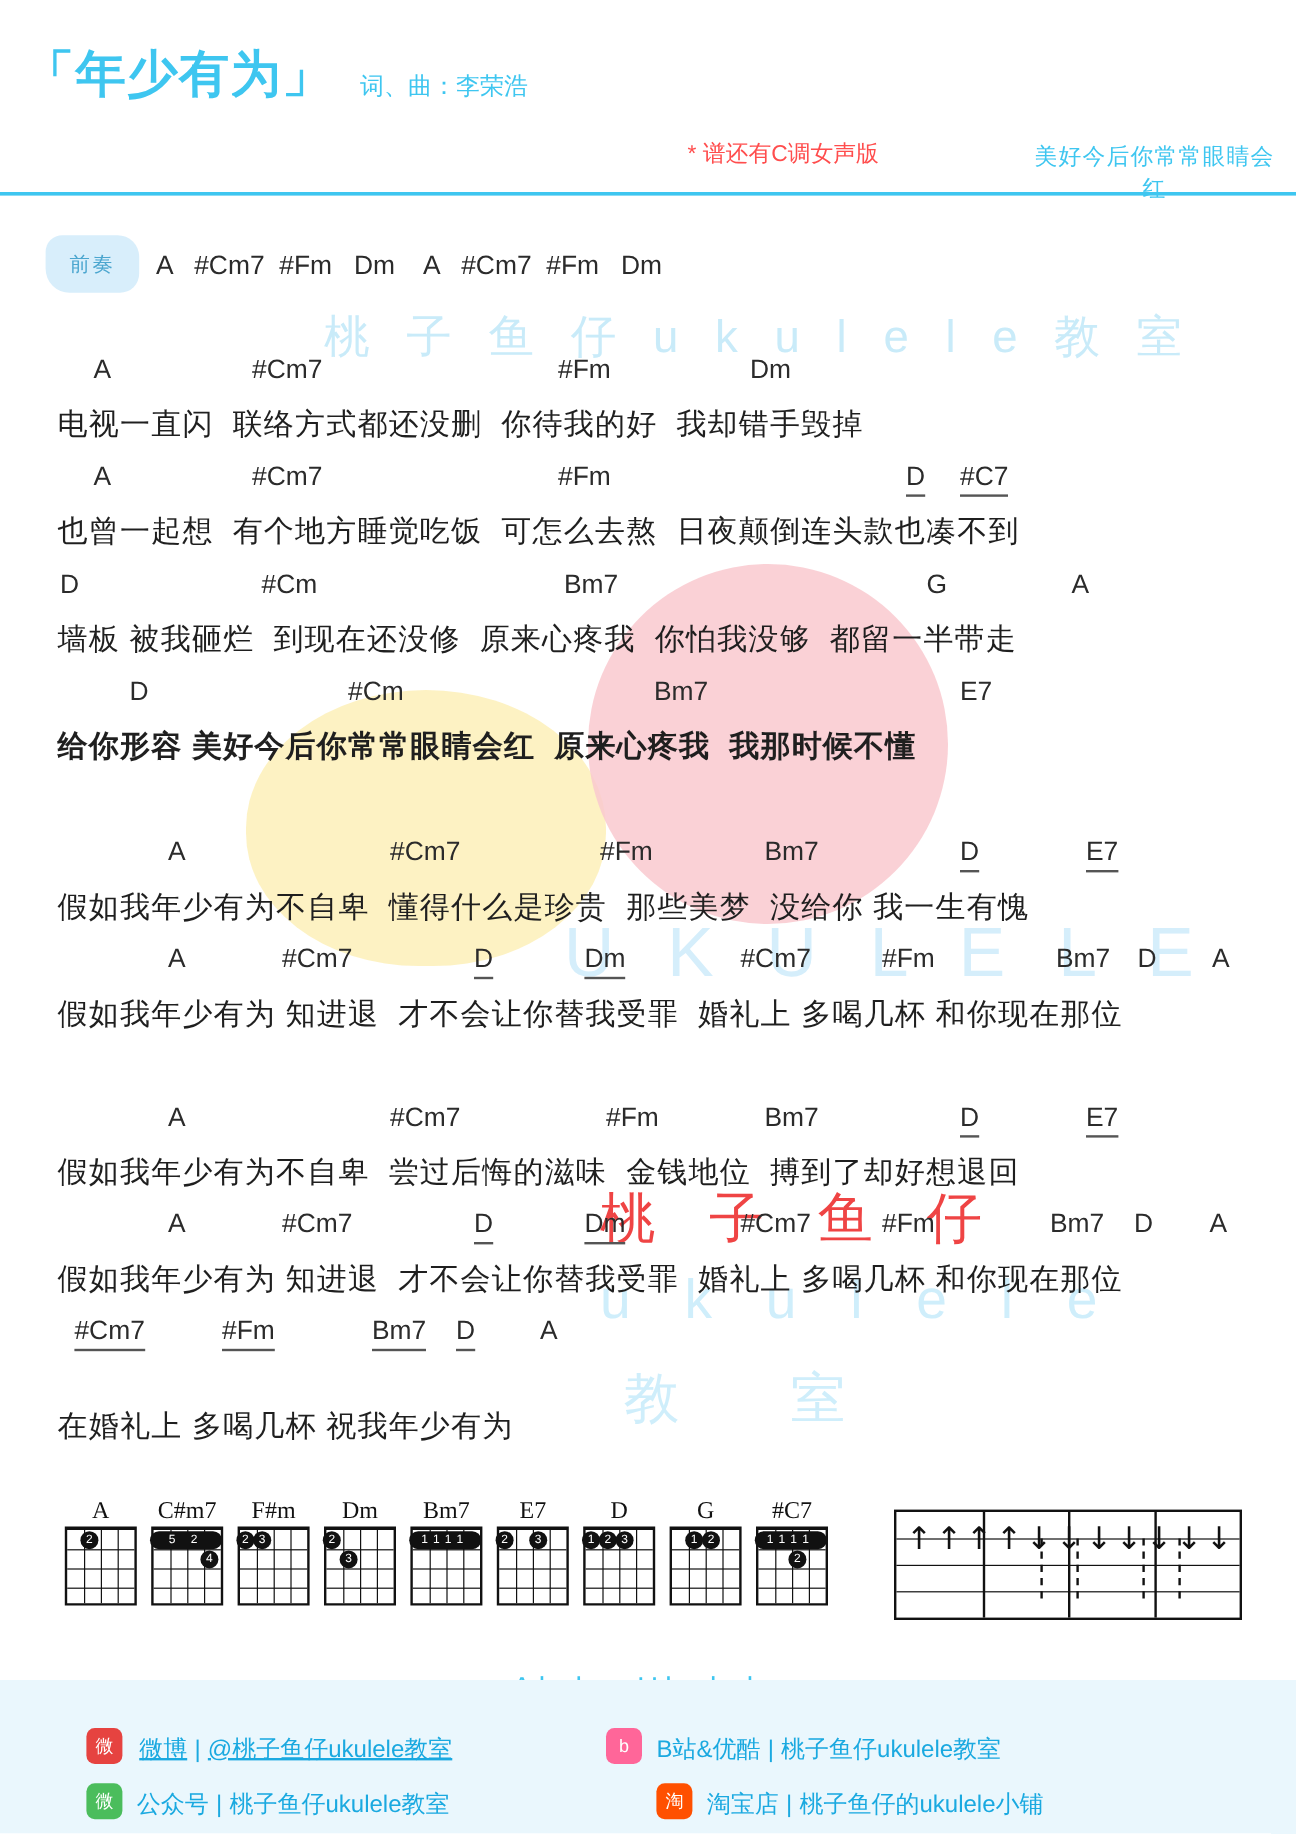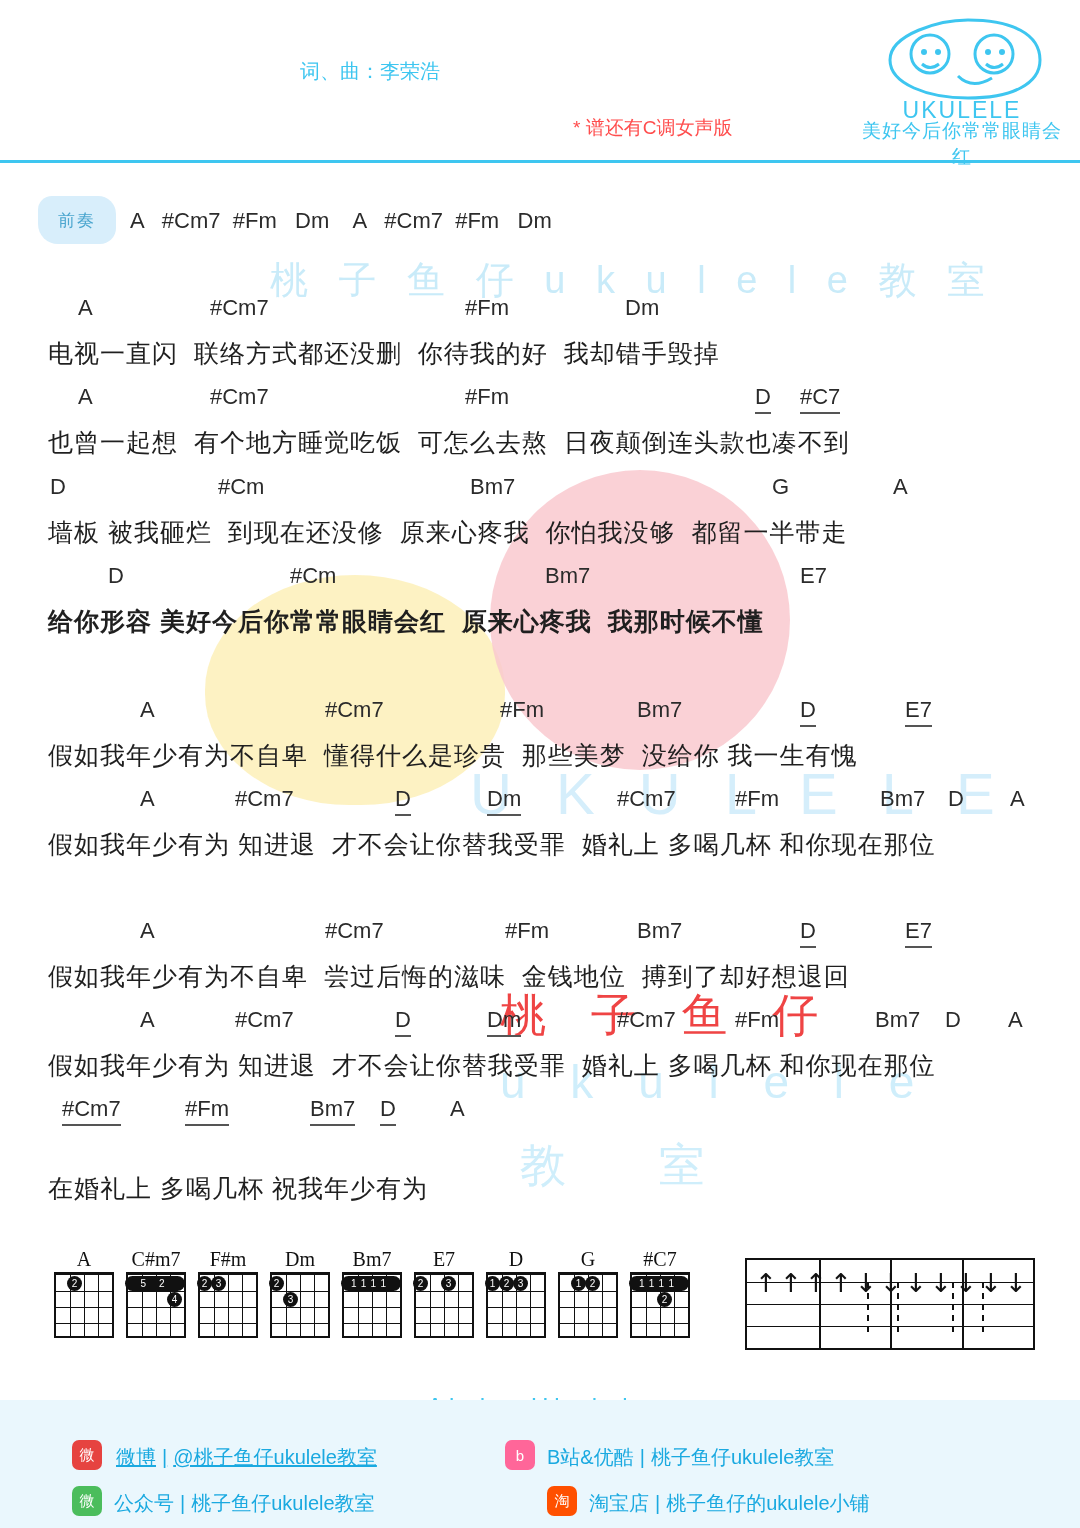--- a/index.html
+++ b/index.html
@@ -126,38 +126,24 @@
   .ficon{
     position:absolute;width:30px;height:30px;border-radius:7px;
     display:flex;align-items:center;justify-content:center;color:#fff;font-size:15px;
   }
   .pipe{color:#1aa9e0;padding:0 6px;}
 </style>
 </head>
 <body>
 
 <div id="header">
+  <div id="title">「年少有为」</div>
   <div id="composer">词、曲：李荣浩</div>
   <div id="note-red">* 谱还有C调女声版</div>
 
-  <div id="logo">
-    <svg width="200" height="130" viewBox="0 0 200 130">
-      <path d="M28 46 C28 20, 78 6, 106 6 C150 6, 178 20, 178 46 C178 70, 150 84, 106 84 C66 84, 28 70, 28 46 Z" fill="none" stroke="#3ec6f0" stroke-width="3"></path>
-      <circle cx="68" cy="40" r="19" fill="none" stroke="#3ec6f0" stroke-width="3"></circle>
-      <circle cx="62" cy="38" r="3" fill="#3ec6f0"></circle>
-        <circle cx="76" cy="38" r="3" fill="#3ec6f0"></circle>
-      <path d="M60 50 q8 7 17 0" fill="none" stroke="#3ec6f0" stroke-width="3"></path>
-      <circle cx="132" cy="40" r="19" fill="none" stroke="#3ec6f0" stroke-width="3"></circle>
-      <circle cx="126" cy="38" r="3" fill="#3ec6f0"></circle>
-        <circle cx="140" cy="38" r="3" fill="#3ec6f0"></circle>
-      <path d="M124 50 q8 7 17 0" fill="none" stroke="#3ec6f0" stroke-width="3"></path>
-      <path d="M96 62 q14 14 34 2" fill="none" stroke="#3ec6f0" stroke-width="3"></path>
-      <text x="100" y="104" font-family="Liberation Sans, sans-serif" font-size="23" fill="#3ec6f0" text-anchor="middle" letter-spacing="2">UKULELE</text>
-    </svg>
-  </div>
   <div id="logo-text">美好今后你常常眼睛会红</div>
 </div>
 <div id="header-rule"></div>
 
 <div id="blob-yellow"></div>
 <div id="blob-pink"></div>
 
 <div class="wm" id="wm1">桃 子 鱼 仔 u k u l e l e 教 室</div>
 <div class="wm" id="wm2">U K U L E L E</div>
 <div class="wm" id="wm3">桃 子 鱼 仔</div>

